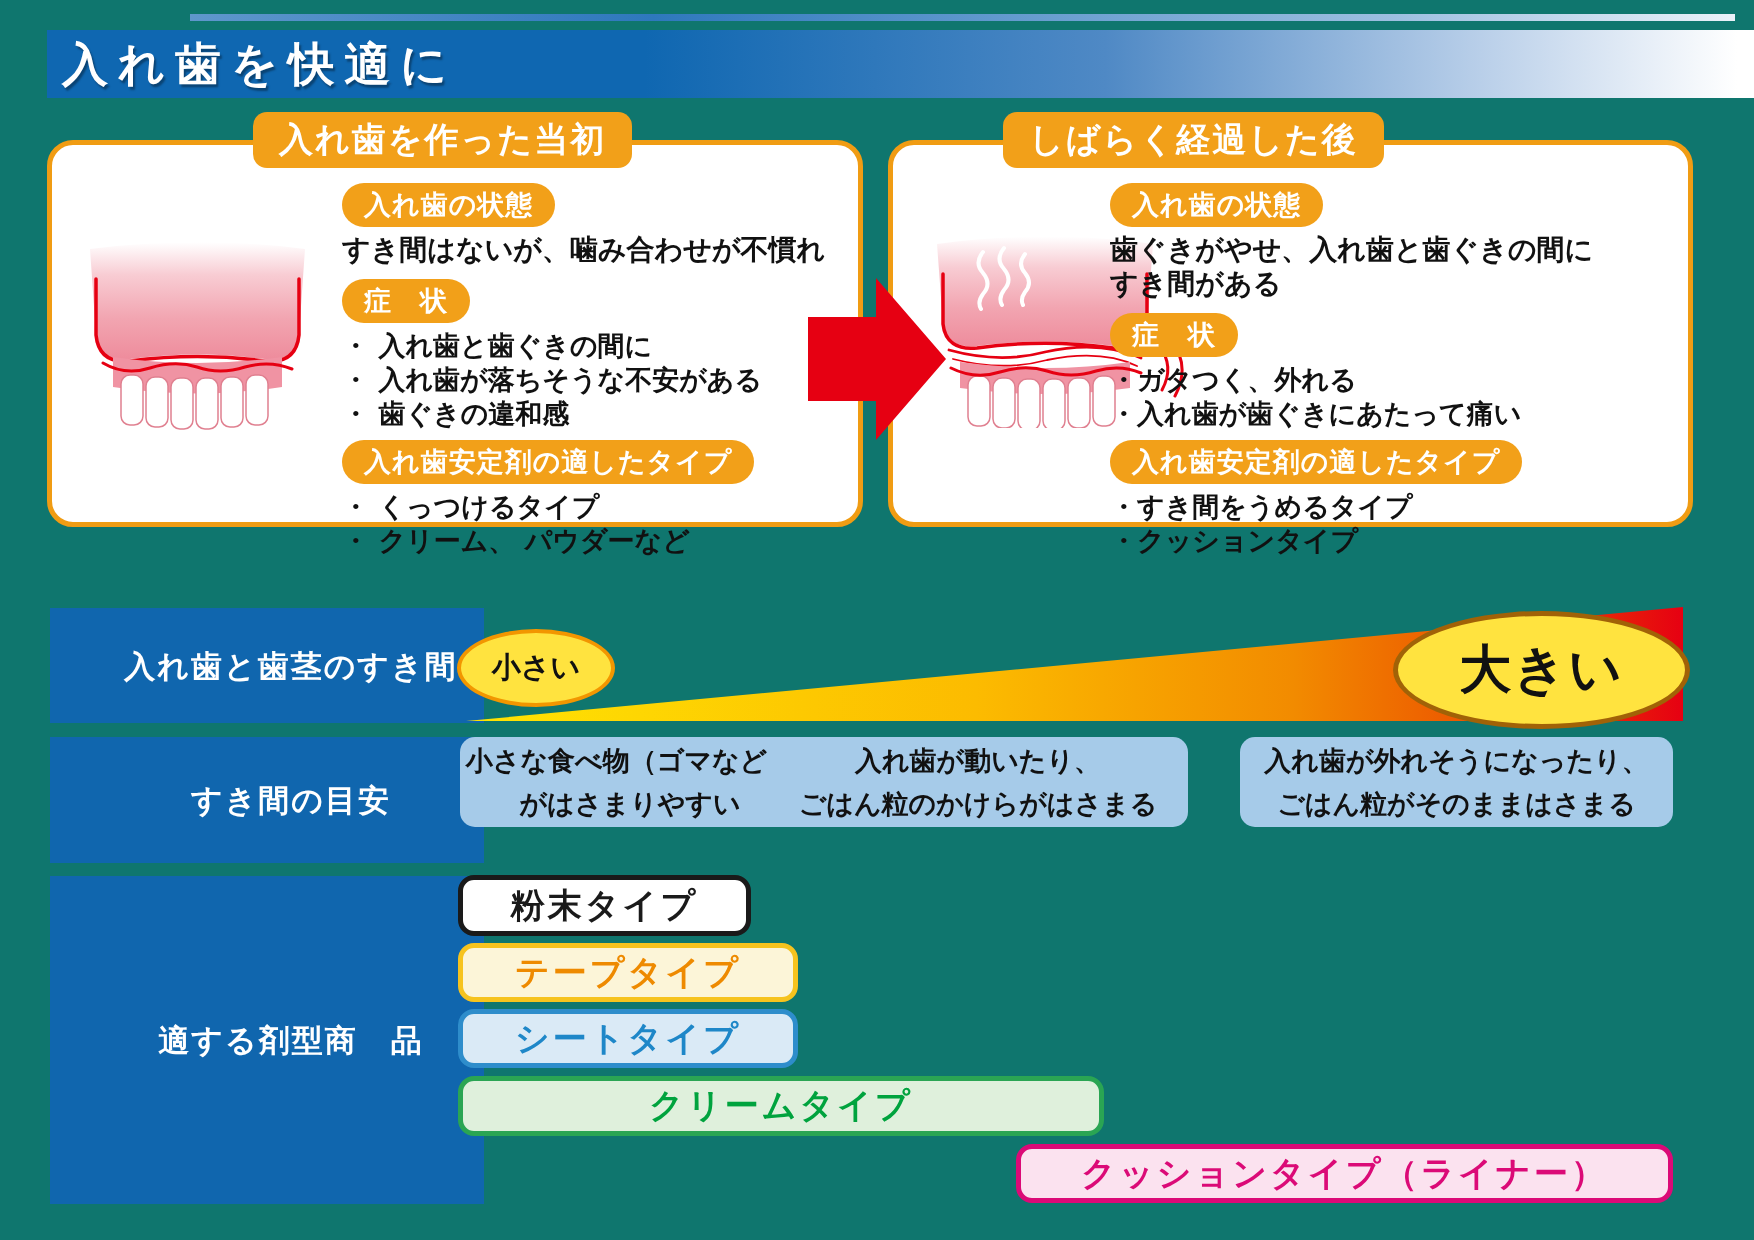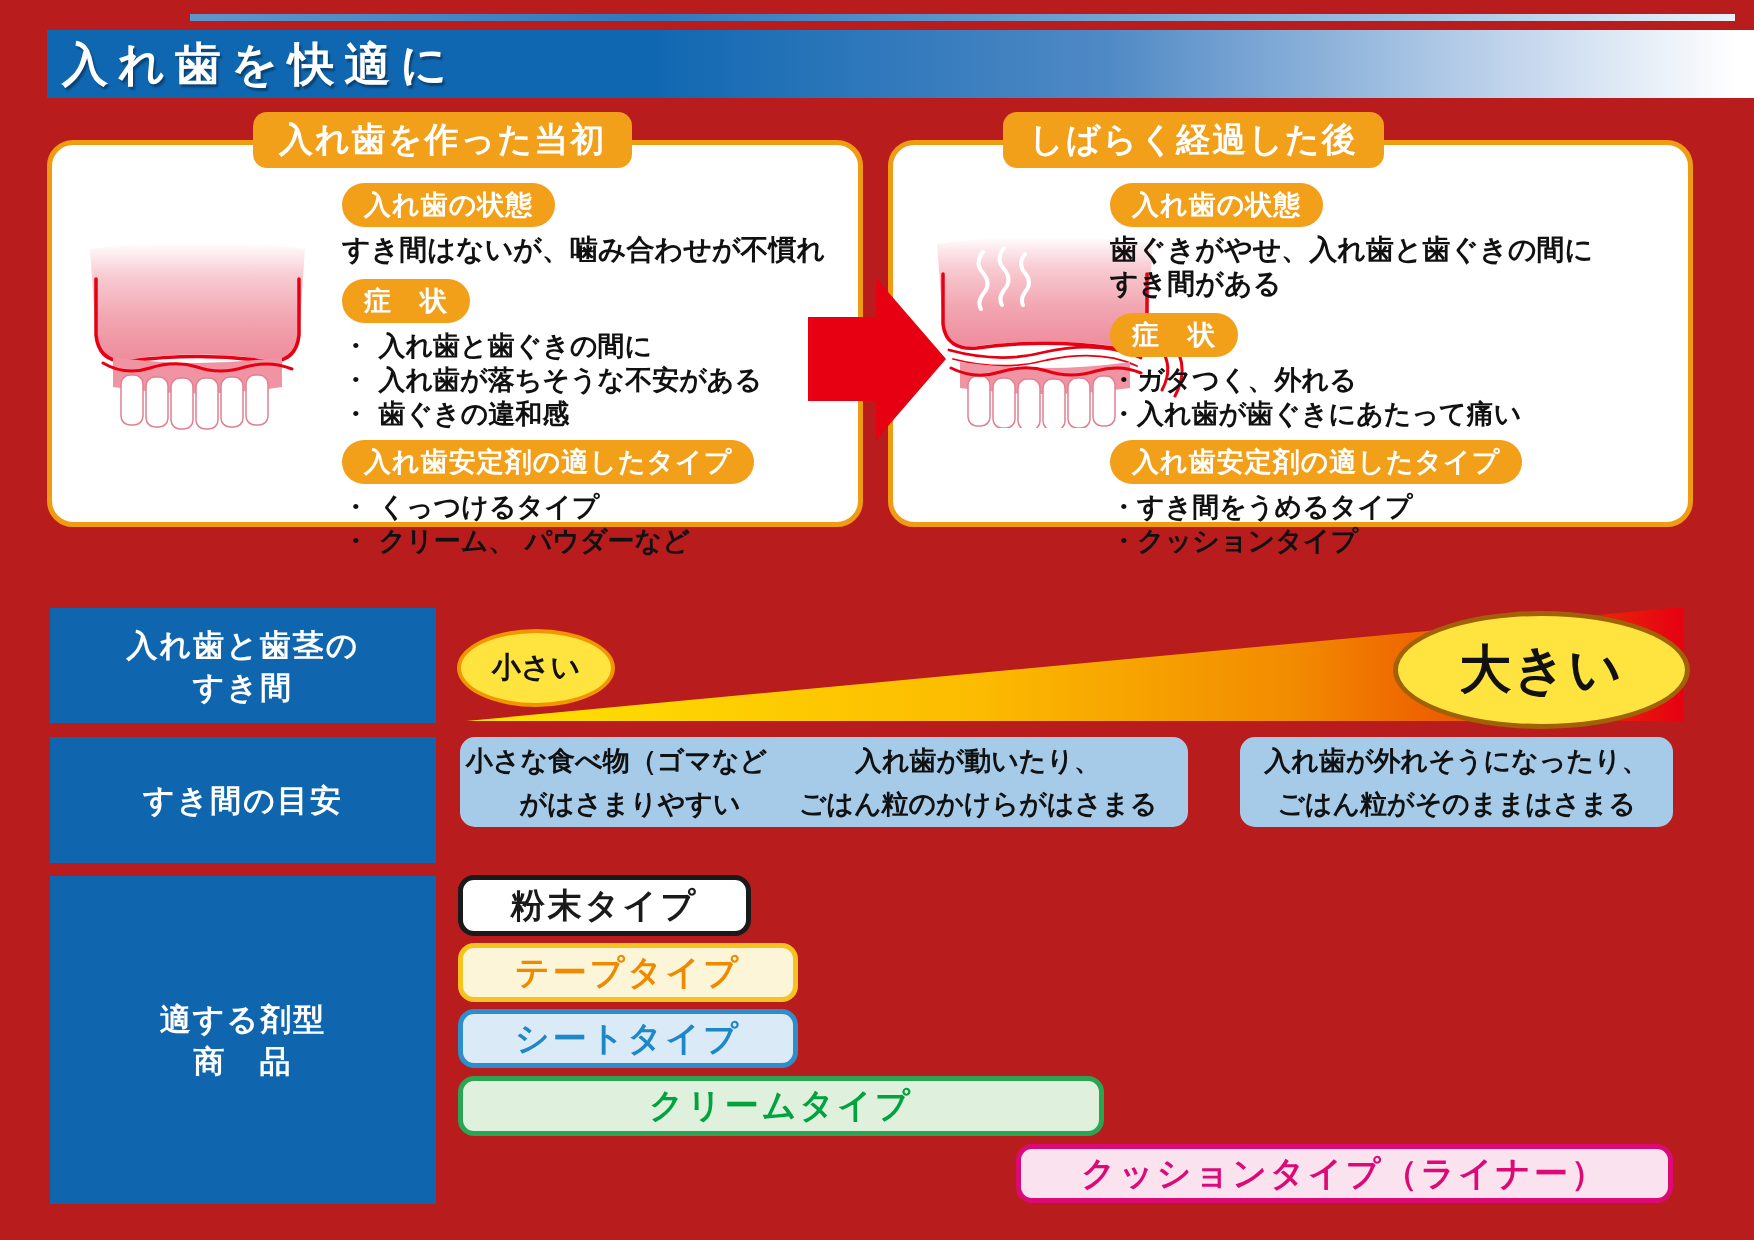--- a/index.html
+++ b/index.html
@@ -1,17 +1,17 @@
 <!DOCTYPE html>
 <html><head>
 <meta charset="utf-8">
 <style>
   html,body{margin:0;padding:0;background:#fff;}
   #stage{
-    position:relative;width:1754px;height:1240px;background:#b91c1c;overflow:hidden;
+    position:relative;width:1754px;height:1240px;background:#0f766e;overflow:hidden;
     font-family:"DejaVu Sans",sans-serif;color:#111;
   }
   .abs{position:absolute;}
   
   #top-rule{left:190px;top:14px;width:1545px;height:7px;
     background:linear-gradient(90deg,#5f97cc 0%,#2e78bd 30%,#9dbfe0 78%,#eaf2f9 100%);}
   #header-bar{left:47px;top:30px;width:1707px;height:68px;
     background:linear-gradient(90deg,#0f67b1 0%,#0f67b1 35%,#4f89c5 62%,#b9cfe9 84%,#ffffff 99%);}
   #header-title{left:62px;top:34px;font-size:46px;font-weight:bold;color:#fff;
     letter-spacing:10px;text-shadow:2px 3px 2px rgba(0,0,0,.35);white-space:nowrap;}
@@ -28,22 +28,22 @@
   #panel-initial .panel-content{left:290px;width:500px;}
   #panel-later .panel-content{left:217px;width:560px;}
   .pill{display:inline-block;background:#f2a019;color:#fff;font-size:27px;font-weight:bold;
     border-radius:22px;padding:4px 22px;letter-spacing:1px;margin:0 0 6px 0;white-space:nowrap;}
   .pill.mt{margin-top:3px;}
   .body-line{font-size:28px;font-weight:700;line-height:34px;white-space:nowrap;}
   .body-line.gap{margin-bottom:9px;}
   .bullet{font-size:27px;font-weight:700;line-height:34px;white-space:nowrap;}
   .bullets{margin-bottom:6px;}
   
-  .bluebox{background:#1066ae;color:#fff;display:flex;flex-direction:column;
-    align-items:center;justify-content:center;text-align:right;}
+  .bluebox{background:#1066ae;color:#fff;display:flex;flex-direction:row;
+    align-items:center;justify-content:center;text-align:right;padding-left:48px;}
   .bluebox .l{font-size:31px;font-weight:bold;line-height:42px;letter-spacing:2px;white-space:nowrap;}
   #gap-label{left:50px;top:608px;width:386px;height:115px;}
   #guide-label{left:50px;top:737px;width:386px;height:126px;}
   #product-label{left:50px;top:876px;width:386px;height:328px;}
   
   #gap-triangle{left:458px;top:600px;}
   .ellipse{border-radius:50%;background:#ffe33f;display:flex;align-items:center;
     justify-content:center;font-weight:bold;color:#111;z-index:2;}
   #ellipse-small{left:457px;top:629px;width:150px;height:70px;border:4px solid #f29600;font-size:29px;}
   #ellipse-large{left:1393px;top:611px;width:287px;height:108px;border:5px solid #a16207;font-size:52px;letter-spacing:2px;}

